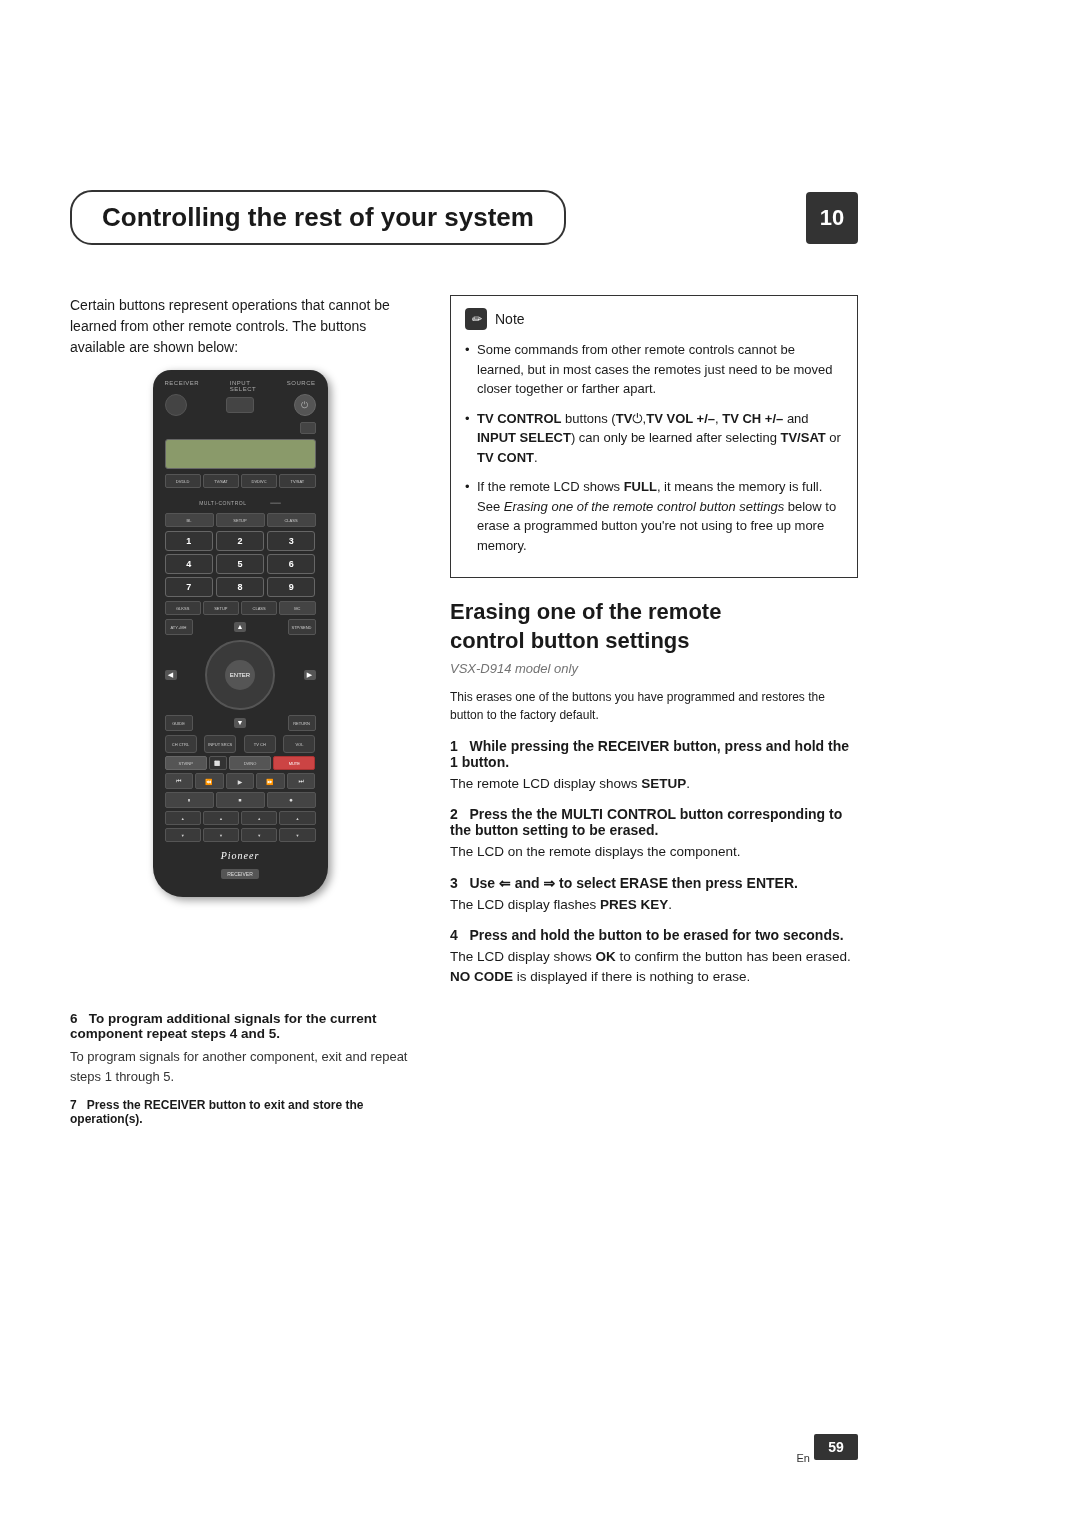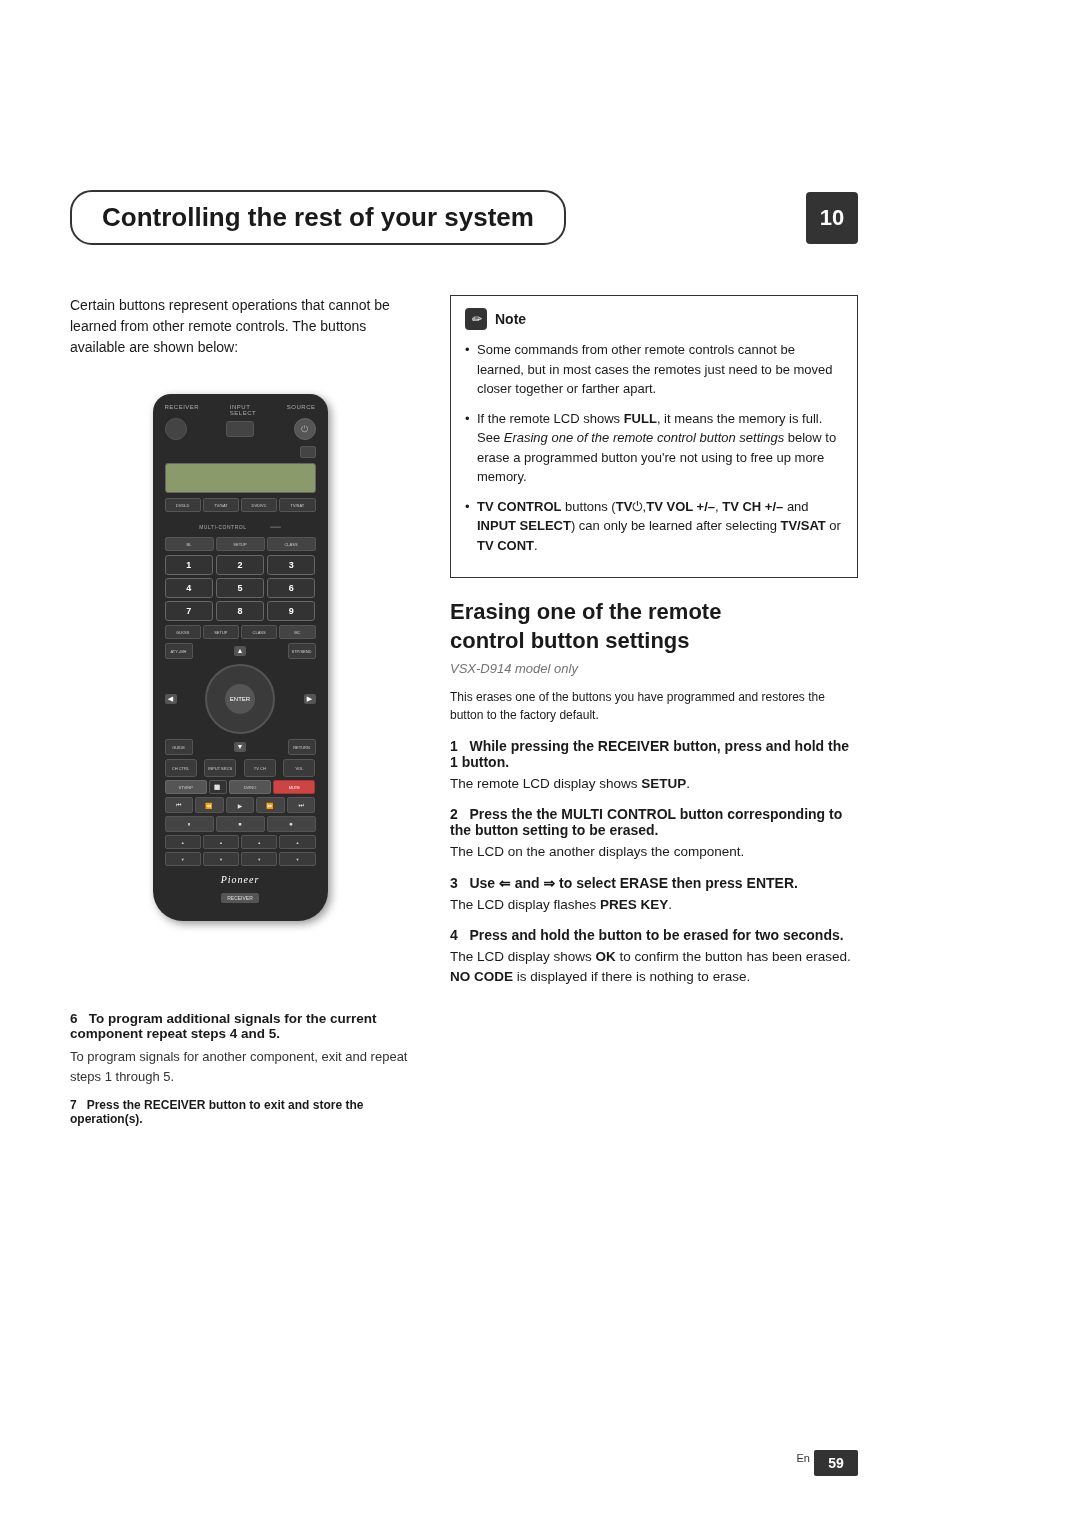--- a/index.html
+++ b/index.html
@@ -68,21 +68,21 @@
       flex-shrink: 0;
     }
 
     .right-column {
       flex: 1;
     }
 
     .intro-text {
       font-size: 14px;
       line-height: 1.5;
-      margin-bottom: 36px;
+      margin-bottom: 12px;
       font-family: Arial, sans-serif;
     }
 
     
     .remote-container {
       display: flex;
       justify-content: center;
       margin-top: 10px;
     }
 
@@ -350,21 +350,21 @@
       display: flex;
       align-items: center;
       justify-content: center;
       color: #fff;
       font-size: 12px;
       font-style: italic;
       font-family: serif;
     }
 
     .note-title {
-      font-weight: bold;
+      font-weight: normal;
       font-size: 14px;
       font-family: Arial, sans-serif;
     }
 
     .note-list {
       list-style: none;
       padding: 0;
     }
 
     .note-list li {
@@ -454,21 +454,21 @@
     .step-7-heading {
       font-size: 12px;
       font-weight: bold;
       font-family: Arial, sans-serif;
       margin-bottom: 6px;
     }
 
     
     .page-number-box {
       position: absolute;
-      bottom: 52px;
+      bottom: 68px;
       right: 70px;
       background: #333;
       color: #fff;
       font-size: 14px;
       font-weight: bold;
       font-family: Arial, sans-serif;
       width: 44px;
       height: 26px;
       display: flex;
       align-items: center;
@@ -702,35 +702,35 @@
 
     <div class="right-column">
 
       <div class="note-box">
         <div class="note-header">
           <div class="note-icon">✏</div>
           <span class="note-title">Note</span>
         </div>
         <ul class="note-list">
           <li>Some commands from other remote controls cannot be learned, but in most cases the remotes just need to be moved closer together or farther apart.</li>
+          <li><b>TV CONTROL</b> buttons (<b>TV</b>⏻,<b>TV VOL +/–</b>, <b>TV CH +/–</b> and <b>INPUT SELECT</b>) can only be learned after selecting <b>TV/SAT</b> or <b>TV CONT</b>.</li>
           <li>If the remote LCD shows <b>FULL</b>, it means the memory is full. See <i>Erasing one of the remote control button settings</i> below to erase a programmed button you're not using to free up more memory.</li>
-          <li><b>TV CONTROL</b> buttons (<b>TV</b>⏻,<b>TV VOL +/–</b>, <b>TV CH +/–</b> and <b>INPUT SELECT</b>) can only be learned after selecting <b>TV/SAT</b> or <b>TV CONT</b>.</li>
         </ul>
       </div>
 
       <div>
         <h2 class="section-title">Erasing one of the remote<br>control button settings</h2>
         <p class="section-subtitle">VSX-D914 model only</p>
         <p class="section-body">This erases one of the buttons you have programmed and restores the button to the factory default.</p>
 
         <p class="step-heading"><b>1&nbsp;&nbsp;&nbsp;While pressing the RECEIVER button, press and hold the 1 button.</b></p>
         <p class="step-body">The remote LCD display shows <b>SETUP</b>.</p>
 
         <p class="step-heading"><b>2&nbsp;&nbsp;&nbsp;Press the the MULTI CONTROL button corresponding to the button setting to be erased.</b></p>
-        <p class="step-body">The LCD on the another displays the component.</p>
+        <p class="step-body">The LCD on the remote displays the component.</p>
 
         <p class="step-heading"><b>3&nbsp;&nbsp;&nbsp;Use ⇐ and ⇒ to select ERASE then press ENTER.</b></p>
         <p class="step-body">The LCD display flashes <b>PRES KEY</b>.</p>
 
         <p class="step-heading"><b>4&nbsp;&nbsp;&nbsp;Press and hold the button to be erased for two seconds.</b></p>
         <p class="step-body">The LCD display shows <b>OK</b> to confirm the button has been erased. <b>NO CODE</b> is displayed if there is nothing to erase.</p>
       </div>
 
     </div>
   </div>

